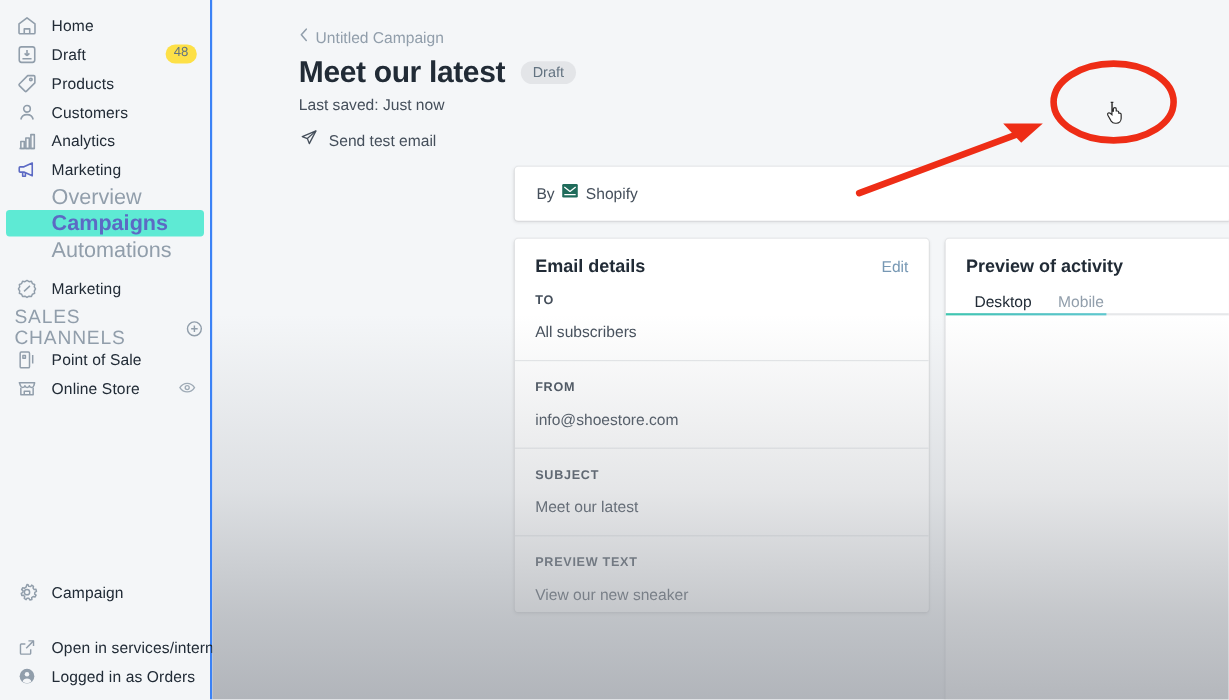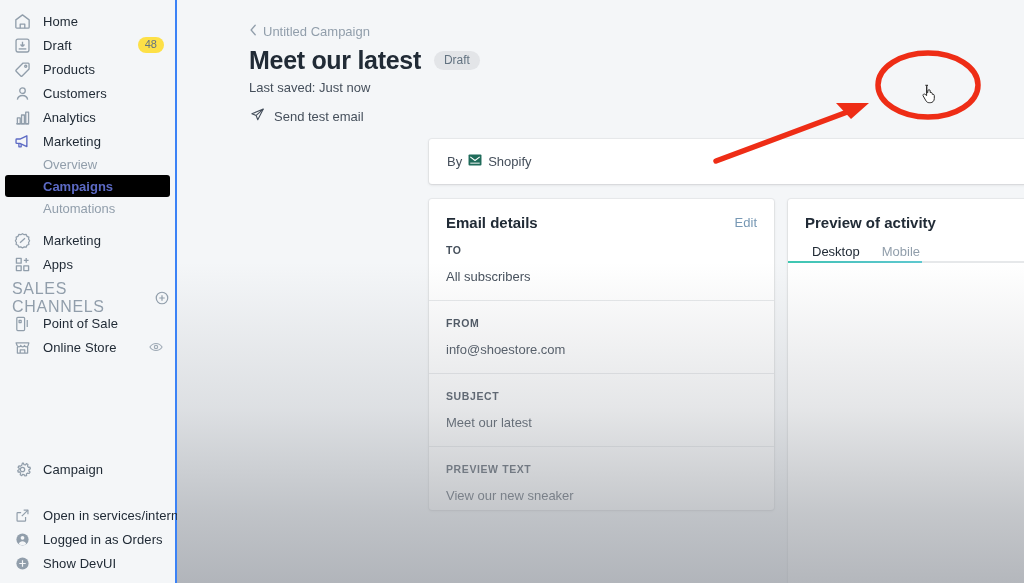--- a/index.html
+++ b/index.html
@@ -40,23 +40,23 @@
     font-size: 11px; color: #637381;
     background: #fde047; border-radius: 9px;
     padding: 2px 7px 3px; line-height: 1; text-align: center;
   }
   .nav-eye { width: 16px; height: 16px; opacity: .85; }
 
   .sub-item {
     display: flex; align-items: center;
     height: 22px; margin: 0 5px;
     padding-left: 38px; border-radius: 3px;
-    font-size: 13px; color: #919eab; cursor: pointer; text-align: right;
-  }
-  .sub-item.active { background: #000000; color: #5c6ac4; font-weight: 600; }
+    font-size: 18px; color: #919eab; cursor: pointer; text-align: right;
+  }
+  .sub-item.active { background: #5eead4; color: #5c6ac4; font-weight: 600; }
 
   .section-head {
     display: flex; align-items: center;
     margin: 12px 5px 3px; padding-left: 7px;
     height: 20px;
   }
   .section-title {
     font-size: 16px; letter-spacing: .7px; color: #919eab;
     text-transform: uppercase; flex: 1 1 auto;
   }
@@ -245,31 +245,20 @@
     <div class="nav-item">
       <span class="nav-ico">
         <svg width="19" height="19" viewBox="0 0 20 20" fill="none" stroke="#919eab" stroke-width="1.3" stroke-linejoin="round">
           <path d="M10 2.8l1.8 1.1 2.1-.3.8 2 2 .8-.3 2.1 1.1 1.8-1.1 1.8.3 2.1-2 .8-.8 2-2.1-.3L10 17.8l-1.8-1.1-2.1.3-.8-2-2-.8.3-2.1L2.5 10.3l1.1-1.8-.3-2.1 2-.8.8-2 2.1.3L10 2.8Z"></path>
           <path d="M8 8.1h.01M12 12.2h.01M12.6 7.6l-5.2 4.8"></path>
         </svg>
       </span>
       <span class="nav-label">Marketing</span>
     </div>
 
-    <div class="nav-item">
-      <span class="nav-ico">
-        <svg width="19" height="19" viewBox="0 0 20 20" fill="none" stroke="#919eab" stroke-width="1.4" stroke-linejoin="round">
-          <rect x="3.6" y="3.6" width="5" height="5"></rect>
-          <rect x="3.6" y="11.4" width="5" height="5"></rect>
-          <rect x="11.4" y="11.4" width="5" height="5"></rect>
-          <path d="M13.9 3.2v5M11.4 5.7h5"></path>
-        </svg>
-      </span>
-      <span class="nav-label">Apps</span>
-    </div>
 
     <div class="section-head">
       <span class="section-title">SALES CHANNELS</span>
       <span class="section-plus">
         <svg width="16" height="16" viewBox="0 0 20 20" fill="none" stroke="#919eab" stroke-width="1.5">
           <circle cx="10" cy="10" r="7.2"></circle>
             <path d="M10 6.6v6.8M6.6 10h6.8"></path>
         </svg>
       </span>
     </div>
@@ -329,29 +318,20 @@
         <span class="nav-ico">
           <svg width="17" height="17" viewBox="0 0 20 20" fill="#919eab">
             <circle cx="10" cy="10" r="7.2"></circle>
             <circle cx="10" cy="8" r="2.2" fill="#f4f6f8"></circle>
             <path d="M5.6 15.2c.7-2 2.3-3 4.4-3s3.7 1 4.4 3a7.2 7.2 0 0 1-8.8 0Z" fill="#f4f6f8"></path>
           </svg>
         </span>
         <span class="nav-label">Logged in as Orders</span>
       </div>
 
-      <div class="nav-item">
-        <span class="nav-ico">
-          <svg width="17" height="17" viewBox="0 0 20 20" fill="#919eab">
-            <circle cx="10" cy="10" r="7.2"></circle>
-            <path d="M9.3 6.2h1.4v7.6H9.3zM6.2 9.3h7.6v1.4H6.2z" fill="#f4f6f8"></path>
-          </svg>
-        </span>
-        <span class="nav-label">Show DevUI</span>
-      </div>
     </div>
   </nav>
 
   <main id="main">
 
     <div id="page">
       <div class="breadcrumb">
         <span>
           <svg width="9" height="12" viewBox="0 0 10 14" fill="none" stroke="#919eab" stroke-width="1.5" stroke-linecap="round" stroke-linejoin="round">
             <path d="M7 1.5 2.2 7 7 12.5"></path>

